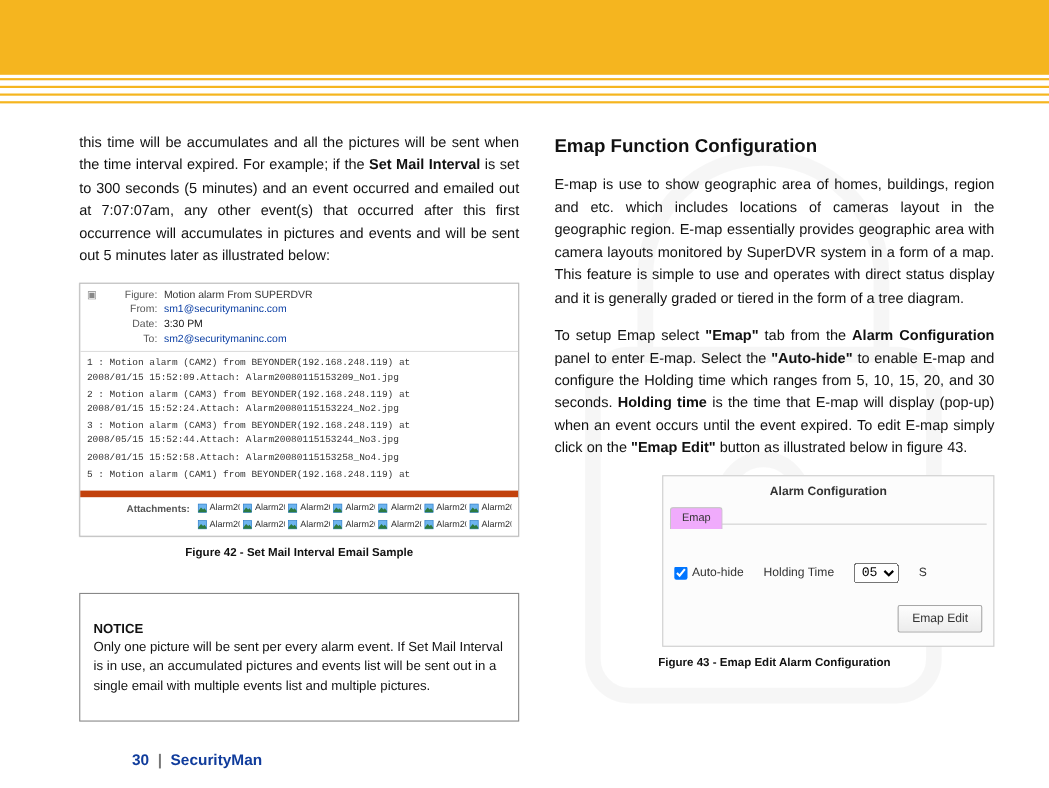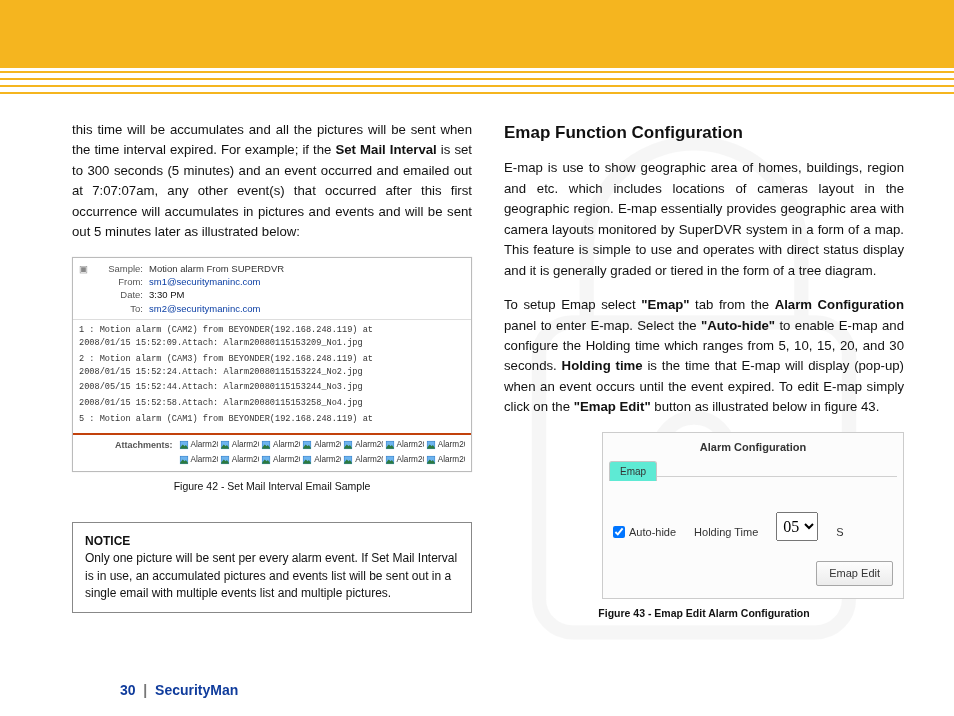--- a/index.html
+++ b/index.html
@@ -90,21 +90,21 @@
   .fig42 .hdr-row { display: flex; gap: 6px; }
   .fig42 .hdr-label { color: #555; min-width: 48px; text-align: right; }
   .fig42 .hdr-val { color: #0a3ea4; }
   .fig42 .hdr-plain { color: #333; font-weight: 400; }
   .fig42 .body {
     padding: 4px 6px;
     font-family: "Courier New", monospace;
     font-size: 8.6px;
     line-height: 1.5;
     color: #333;
-    border-bottom: 2px solid #c2410c;
+    border-bottom: 6px solid #c2410c;
     min-height: 100px;
   }
   .fig42 .body .entry { margin-bottom: 3px; }
   .fig42 .attach {
     display: flex;
     padding: 4px 6px;
     gap: 6px;
     margin-left: 36px;
   }
   .fig42 .attach-label {
@@ -128,29 +128,29 @@
     white-space: nowrap;
     overflow: hidden;
   }
   .attach-item .ic {
     width: 10px; height: 10px;
     display: inline-flex; align-items: center; justify-content: center;
   }
 
   .caption {
     text-align: center;
-    font-weight: 400;
+    font-weight: 700;
     font-size: 10.5px;
     margin-top: 6px;
     margin-bottom: 28px;
   }
 
   .notice-box {
     border: 1px solid #888;
-    padding: 10px 12px;
+    padding: 23px 12px;
     font-size: 12px;
     line-height: 1.45;
     background: #fff;
   }
   .notice-box .notice-title { font-weight: 700; display: block; }
 
   
   .fig43 {
     width: 300px;
     margin-left: auto;
@@ -162,21 +162,21 @@
     position: relative;
   }
   .fig43 .title {
     text-align: center;
     font-weight: 700;
     padding: 6px 0 10px;
   }
   .fig43 .tab {
     position: absolute;
     top: 28px; left: 6px;
-    background: #5eead4;
+    background: #f0abfc;
     border: 1px solid #c6c6c6;
     border-bottom: none;
     padding: 2px 10px;
     font-size: 10px;
     border-radius: 3px 3px 0 0;
   }
   .fig43 .tabline {
     margin-top: 10px;
     height: 1px;
     border-top: 1px solid #d0d0d0;
@@ -190,24 +190,24 @@
     align-items: flex-end;
     gap: 18px;
   }
   .fig43 .checkbox {
     display: inline-flex; align-items: center; gap: 4px;
   }
   .fig43 input[type=checkbox] {
     width: 12px; height: 12px; margin: 0;
   }
   .fig43 select {
-    font-size: 16px;
-    font-family: Liberation Serif, serif;
+    font-size: 12px;
+    font-family: Liberation Mono, monospace;
     padding: 0 2px;
-    height: 29px;
+    height: 18px;
   }
   .fig43 .actions {
     padding: 8px 10px 12px;
     text-align: right;
   }
   .fig43 .btn {
     display: inline-block;
     border: 1px solid #a7a7a7;
     padding: 3px 12px;
     background: linear-gradient(#fdfdfd, #ececec);
@@ -262,21 +262,21 @@
 
     <div class="col">
       <p class="para">
         <span>this time will be accumulates and all the pictures will be sent when the time interval expired.  For example; if the </span><span class="bold">Set Mail Interval</span><span> is set to 300 seconds (5 minutes) and an event occurred and emailed out at 7:07:07am, any other event(s) that occurred after this first occurrence will accumulates in pictures and events and will be sent out 5 minutes later as illustrated below:</span>
       </p>
 
       <div class="fig42">
         <div class="header">
           <div class="hdr-row">
             <span style="width:10px;color:#888;">▣</span>
-            <span class="hdr-label">Sample:</span>
+            <span class="hdr-label">Figure:</span>
             <span class="hdr-plain">Motion alarm From SUPERDVR</span>
           </div>
           <div class="hdr-row">
             <span style="width:10px;"></span>
             <span class="hdr-label">From:</span>
             <span class="hdr-val">sm1@securitymaninc.com</span>
           </div>
           <div class="hdr-row">
             <span style="width:10px;"></span>
             <span class="hdr-label">Date:</span>
@@ -291,20 +291,21 @@
         <div class="body" id="fig42-body">
             <div class="entry">
               <div>1 : Motion alarm (CAM2) from BEYONDER(192.168.248.119) at</div>
               <div>    2008/01/15 15:52:09.Attach: Alarm20080115153209_No1.jpg</div>
             </div>
             <div class="entry">
               <div>2 : Motion alarm (CAM3) from BEYONDER(192.168.248.119) at</div>
               <div>    2008/01/15 15:52:24.Attach: Alarm20080115153224_No2.jpg</div>
             </div>
             <div class="entry">
+              <div>3 : Motion alarm (CAM3) from BEYONDER(192.168.248.119) at</div>
               <div>    2008/05/15 15:52:44.Attach: Alarm20080115153244_No3.jpg</div>
             </div>
             <div class="entry">
               <div>    2008/01/15 15:52:58.Attach: Alarm20080115153258_No4.jpg</div>
             </div>
             <div class="entry">
               <div>5 : Motion alarm (CAM1) from BEYONDER(192.168.248.119) at</div>
             </div>
           </div>
         <div class="attach">

